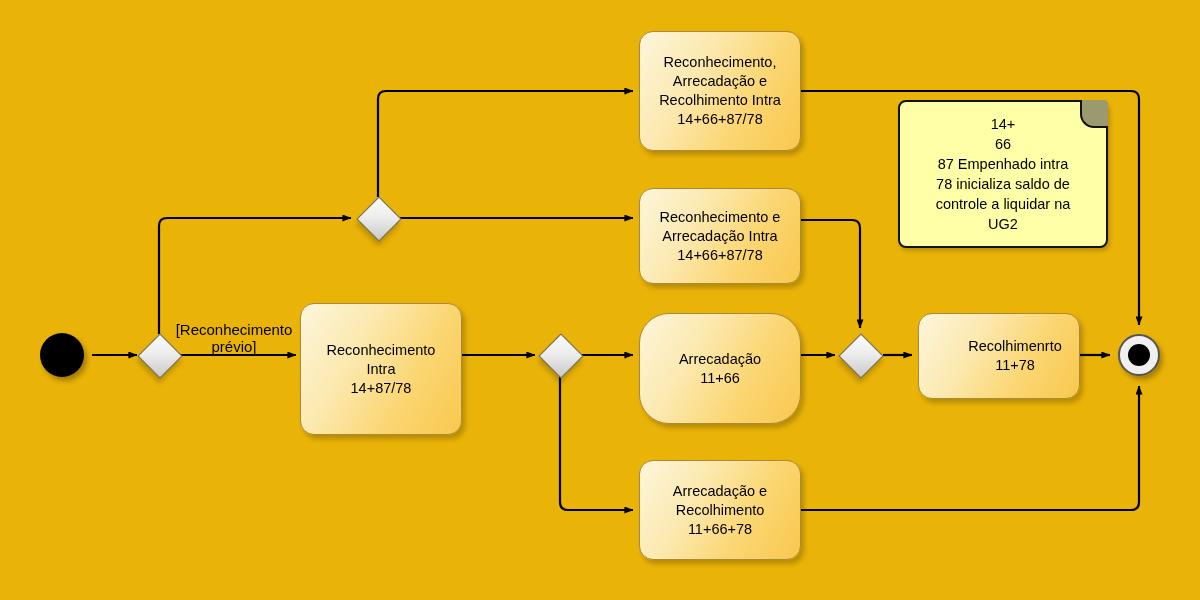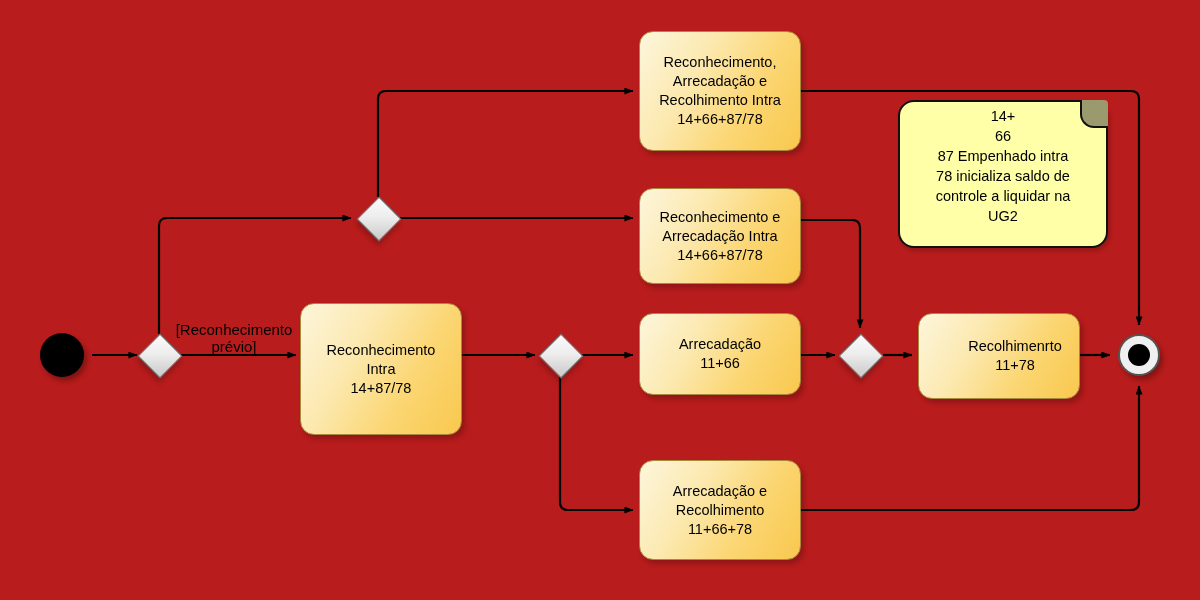--- a/index.html
+++ b/index.html
@@ -10,21 +10,21 @@
   body {
     width: 1200px;
     height: 600px;
     font-family: "Liberation Sans", sans-serif;
     overflow: hidden;
   }
   #diagram-canvas {
     position: relative;
     width: 1200px;
     height: 600px;
-    background: #b91c1c;
+    background: #eab308;
   }
   #edge-layer {
     position: absolute;
     left: 0;
     top: 0;
     width: 1200px;
     height: 600px;
     pointer-events: none;
   }
   
@@ -89,23 +89,23 @@
     height: 22px;
     border-radius: 50%;
     background: #000000;
   }
   
   .note {
     position: absolute;
     box-sizing: border-box;
     background: #ffffa8;
     border: 2px solid #111111;
-    border-radius: 16px;
+    border-radius: 8px;
     display: flex;
-    align-items: flex-start;
+    align-items: center;
     justify-content: center;
     text-align: center;
     font-size: 14.5px;
     line-height: 20px;
     color: #000000;
     white-space: pre-line;
     padding: 4px 10px;
     box-shadow: 2px 3px 4px rgba(0,0,0,0.20);
   }
   .note .fold {
@@ -197,21 +197,21 @@
 14+66+87/78</div>
 
   <div class="task" style="left:639px; top:172px; width:162px; height:96px;margin-top:16px;">Reconhecimento e
 Arrecadação Intra
 14+66+87/78</div>
 
   <div class="task" style="left:300px; top:303px; width:162px; height:132px;">Reconhecimento
 Intra
 14+87/78</div>
 
-  <div class="task" style="left:639px; top:313px; width:162px; height:82px;">Arrecadação
+  <div class="task" style="left:639px; top:313px; width:162px; height:111px;border-radius:30px;">Arrecadação
 11+66</div>
 
   <div class="task" style="left:639px; top:460px; width:162px; height:100px;">Arrecadação e
 Recolhimento
 11+66+78</div>
 
   <div class="task" style="left:918px; top:313px; width:162px; height:86px;padding-left:38px;">Recolhimenrto
 11+78</div>
 
   <div class="end-event" style="left:1118px; top:334px;">

